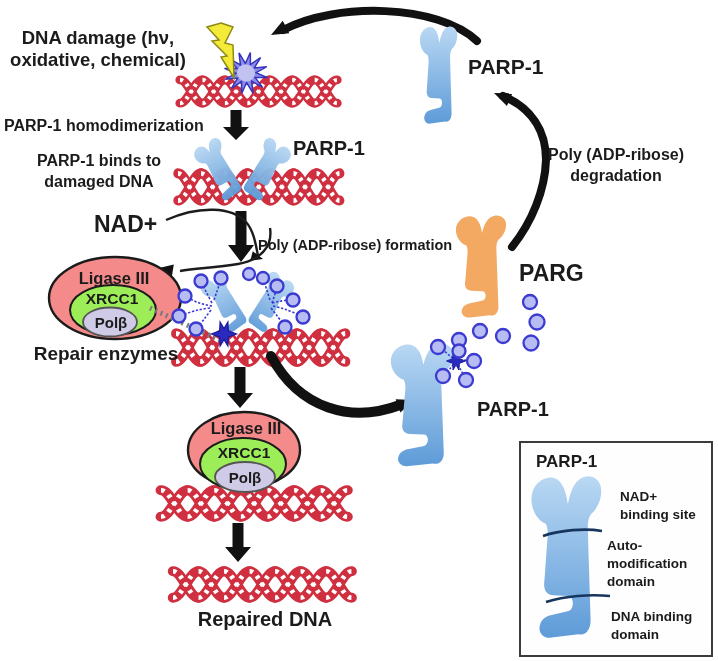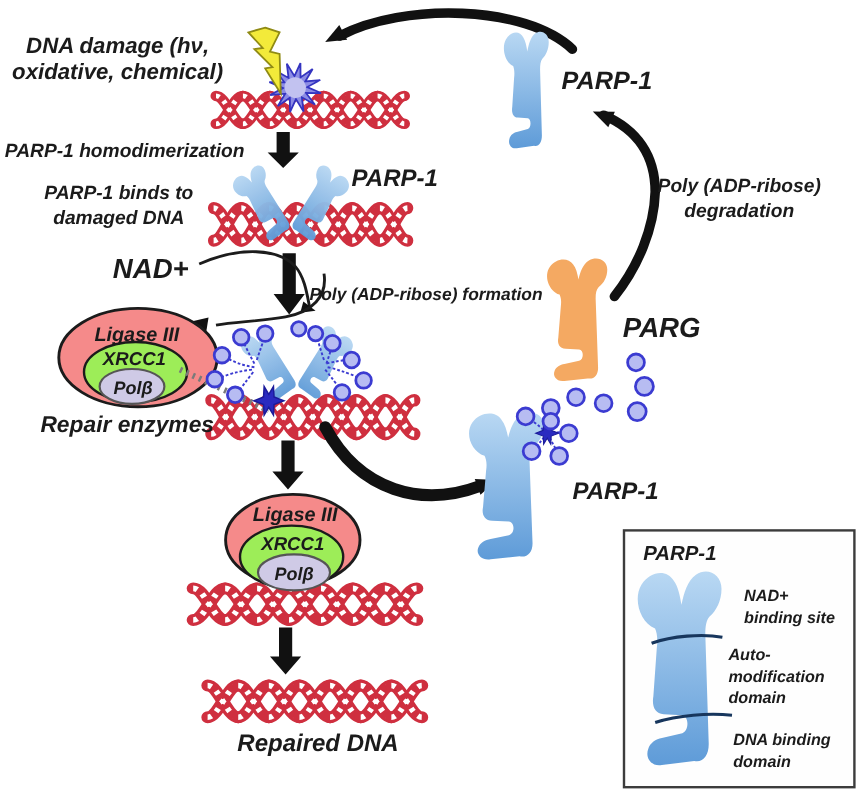--- a/index.html
+++ b/index.html
@@ -1,16 +1,16 @@
 <!DOCTYPE html>
 <html><head>
 <meta charset="utf-8">
 <style>
   html,body{margin:0;padding:0;background:#ffffff;}
-  .stage{width:718px;height:661px;position:relative;background:#ffffff;overflow:hidden;font-style:italic;}
+  .stage{width:718px;height:661px;position:relative;background:#ffffff;overflow:hidden;}
   svg{display:block;}
   text{font-family:"Liberation Sans", sans-serif; font-weight:bold; fill:#1b1b1b;}
   .tc{text-anchor:middle;}
   .dr{stroke:#cf2f3f;stroke-width:9;fill:none;stroke-linecap:round;}
   .dw{stroke:#ffffff;stroke-width:4.2;fill:none;stroke-dasharray:3 4.6;}
   .thick{stroke:#111111;fill:none;stroke-linecap:round;}
   .thin{stroke:#1c1c1c;stroke-width:2.4;fill:none;}
   .conn{stroke:#3b3bd1;stroke-width:1.6;fill:none;stroke-dasharray:2.3 1.7;}
   .parc{stroke:#3b3bd1;stroke-width:2.3;}
   .knot{fill:#2a2ac0;stroke:#1b1b9a;stroke-width:1;}

